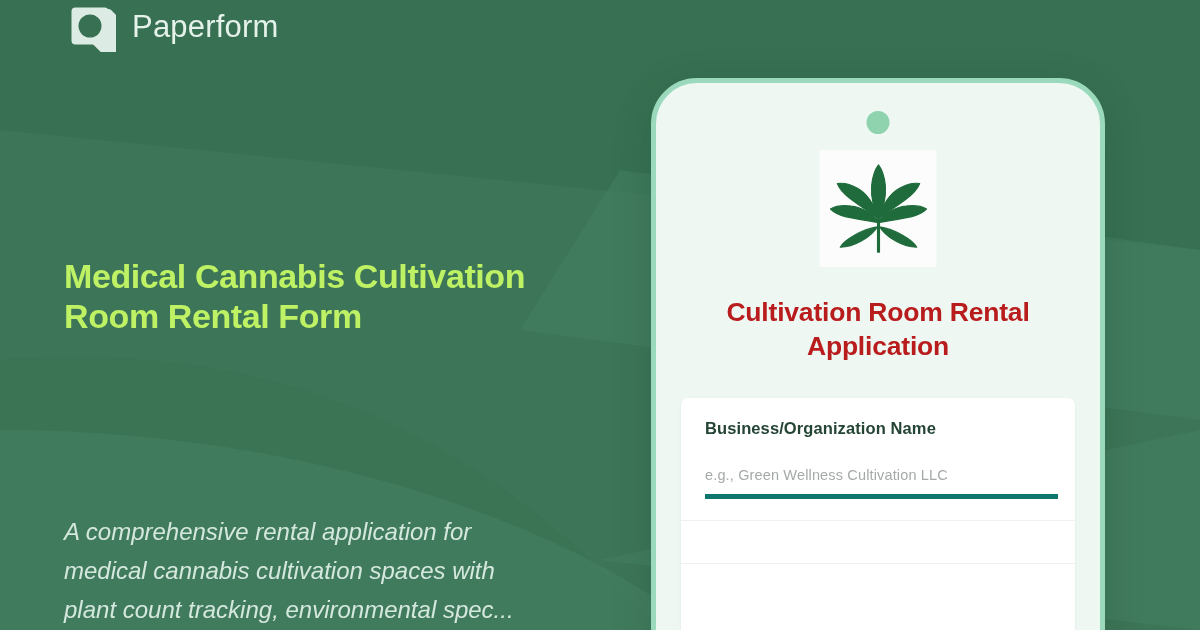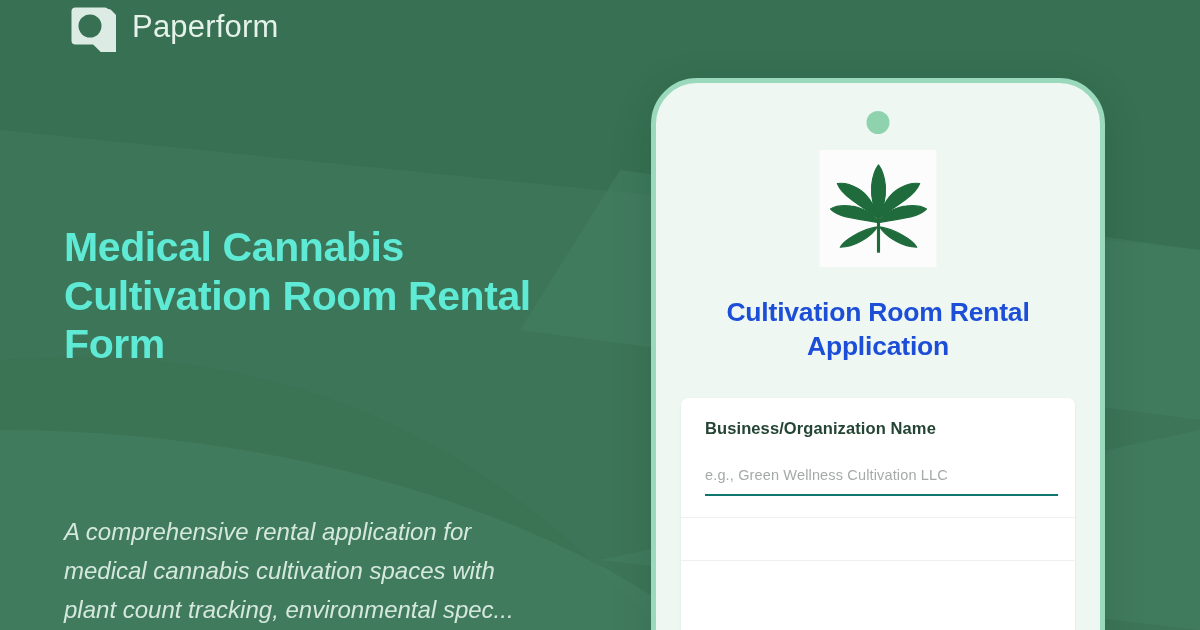--- a/index.html
+++ b/index.html
@@ -27,24 +27,24 @@
   .brand-mark { width:52px; height:52px; flex:0 0 52px; display:block; }
   .brand-name {
     font-size:31px;
     font-weight:400;
     color:#e4f2ea;
     letter-spacing:.2px;
     line-height:1;
   }
 
   .headline {
-    font-size:41px;
+    font-size:34px;
     font-weight:700;
     line-height:1.18;
-    color:#5eead4;
+    color:#bef264;
     letter-spacing:-.4px;
     margin-bottom:10px;
     max-width:480px;
   }
 
   .subhead {
     font-size:24px;
     line-height:1.62;
     color:#d5e8de;
     max-width:470px;
@@ -84,21 +84,21 @@
   }
   .leaf-svg { width:98px; height:98px; display:block; }
 
   .phone-title {
     position:absolute;
     left:28px; right:28px; top:212px;
     text-align:center;
     font-size:26.5px;
     font-weight:700;
     line-height:1.3;
-    color:#1d4ed8;
+    color:#b91c1c;
     letter-spacing:-.2px;
   }
 
   
   .form-card {
     position:absolute;
     left:25px; right:25px; top:315px; bottom:0;
     background:#ffffff;
     border-radius:7px 7px 0 0;
     box-shadow:0 1px 3px rgba(30,60,45,.07);
@@ -113,21 +113,21 @@
     font-weight:600;
     color:#244434;
     letter-spacing:.1px;
     margin-bottom:29px;
   }
   .field-input {
     font-size:14.5px;
     color:#a4aaa7;
     font-weight:400;
     padding-bottom:11px;
-    border-bottom:2px solid #0f766e;
+    border-bottom:5px solid #0f766e;
     letter-spacing:.15px;
   }
   .field-spacer { height:21px; }
 </style>
 </head>
 <body>
 
 <div class="bg-layer">
   <svg class="bg-svg" viewBox="0 0 1200 630" preserveAspectRatio="none">
     <rect x="0" y="0" width="1200" height="630" fill="#3d7558"></rect>

